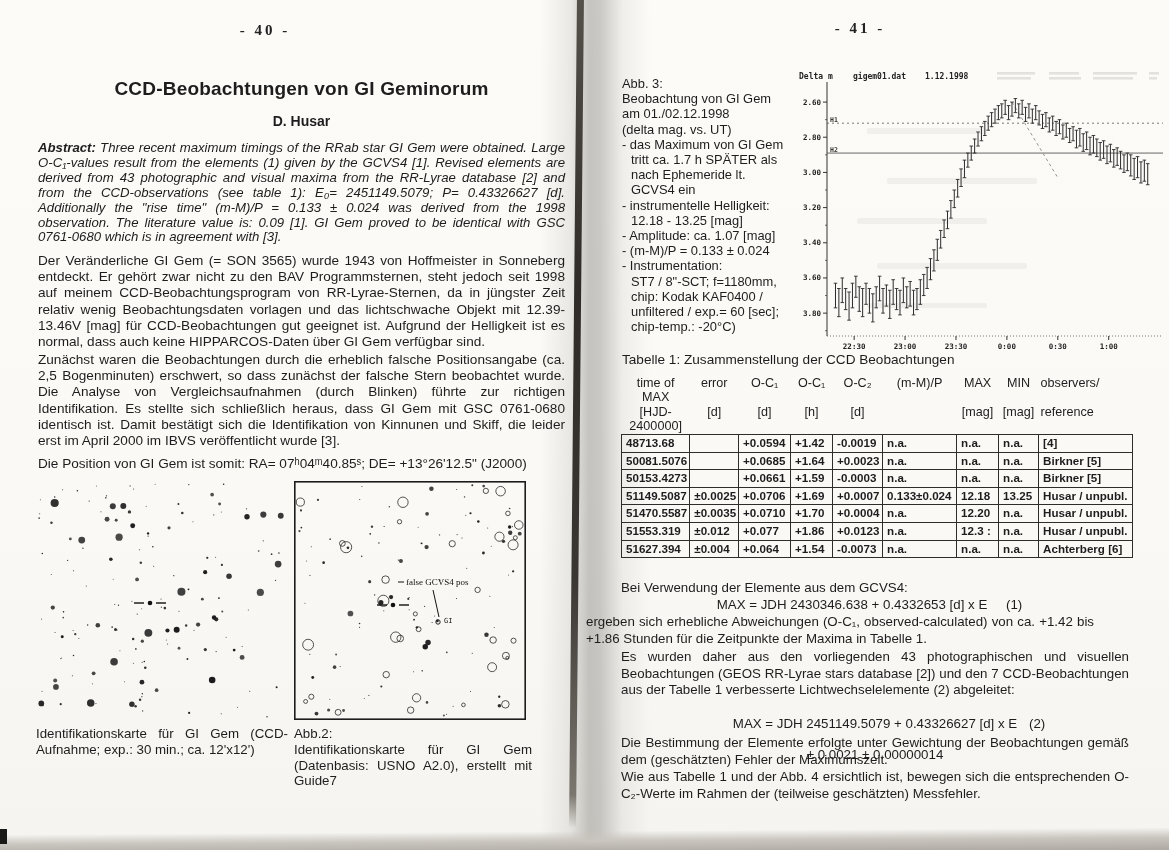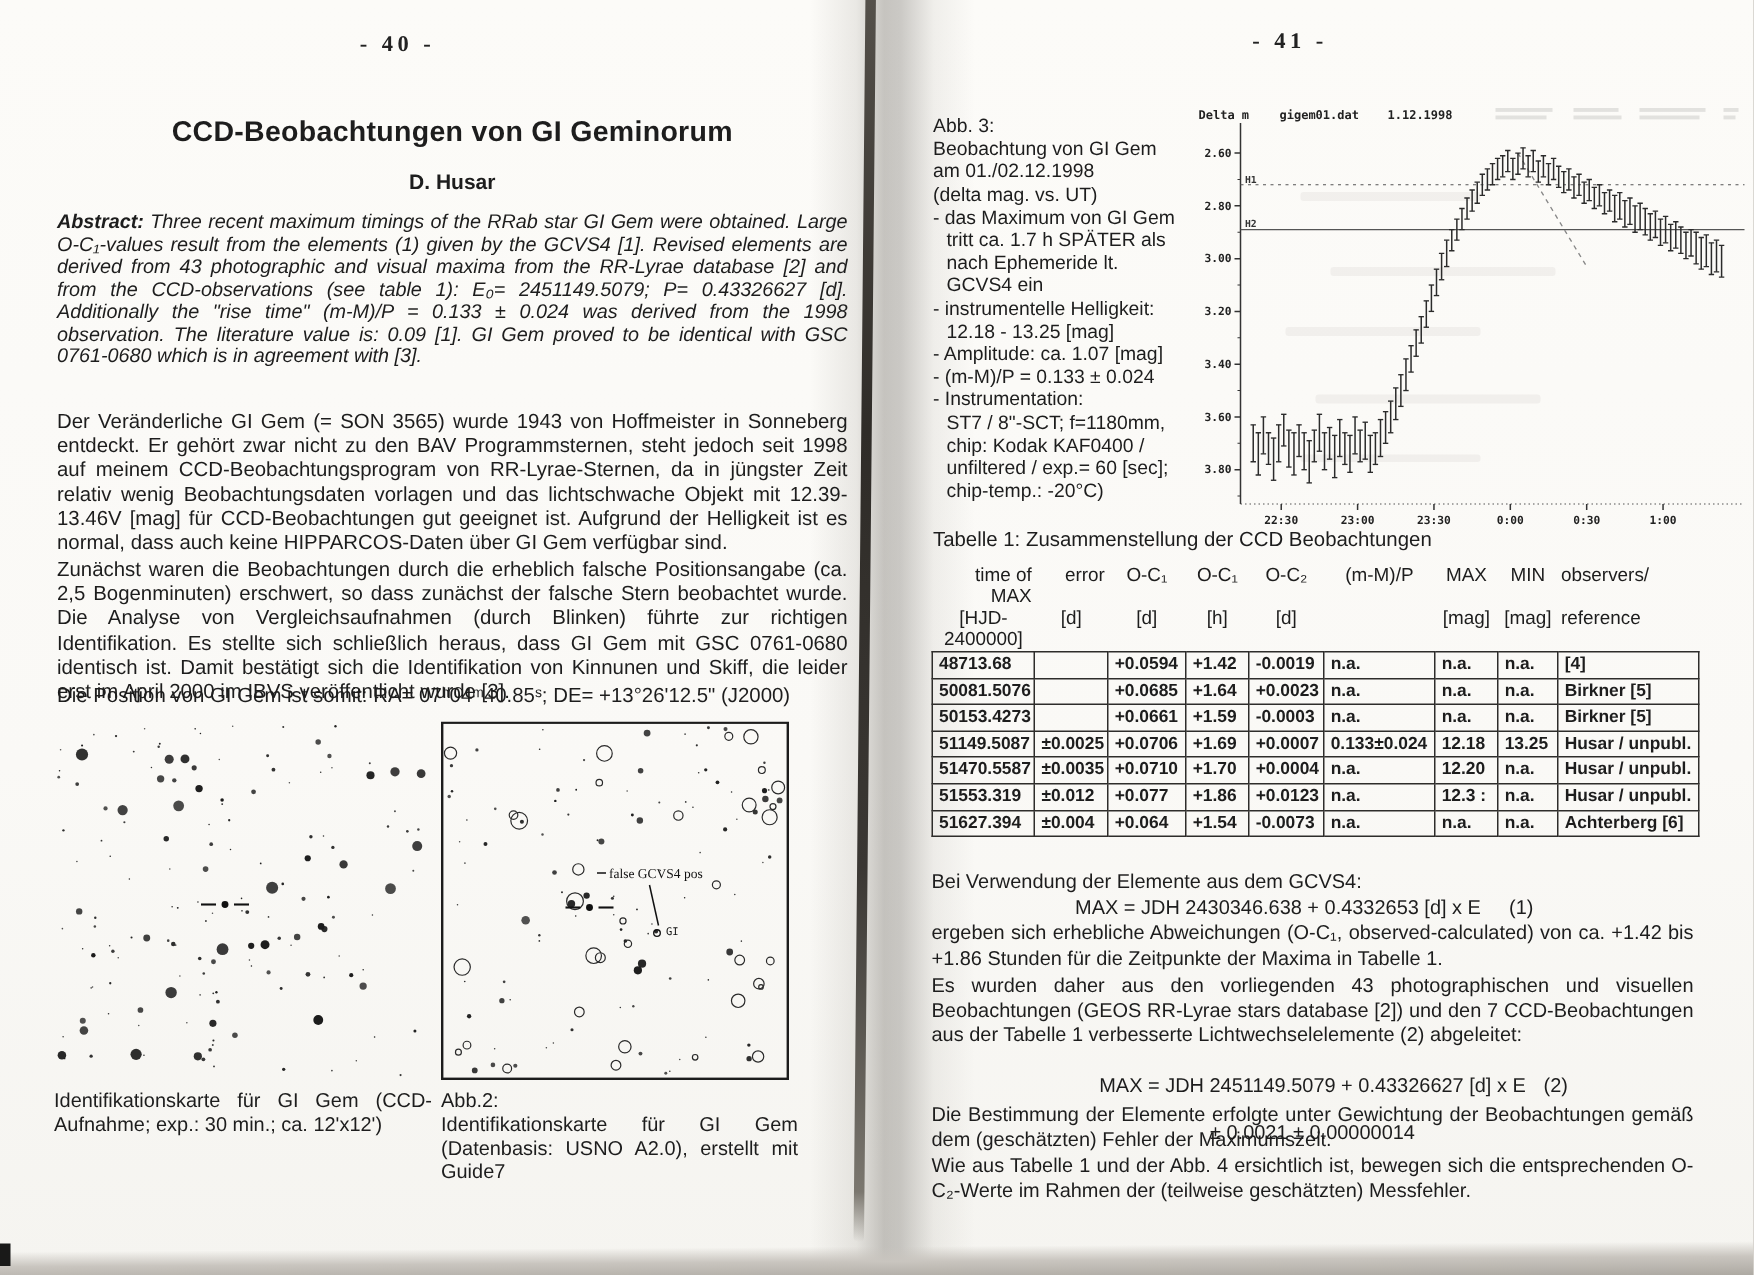--- a/index.html
+++ b/index.html
@@ -3,21 +3,21 @@
 <meta charset="utf-8">
 <style>
   html,body{margin:0;padding:0;background:#cfccc7;}
   #canvas{position:relative;width:1169px;height:850px;overflow:hidden;
           background:linear-gradient(180deg,#fcfbf8 0%,#faf9f6 60%,#f5f4f0 100%);
           font-family:"Liberation Sans",sans-serif;color:#1d1d1d;}
   .abs{position:absolute;}
   .pageno{font-family:"Liberation Serif",serif;font-size:15px;font-weight:700;letter-spacing:3px;text-align:center;color:#222;}
   .title{font-size:19px;font-weight:700;text-align:center;letter-spacing:.2px;}
   .author{font-size:14px;font-weight:700;text-align:center;}
-  .para{font-size:13.6px;line-height:16.2px;text-align:justify;margin-top:20px;}
+  .para{font-size:13.6px;line-height:16.2px;text-align:justify;}
   .abstract{font-size:13.2px;line-height:14.9px;text-align:justify;font-style:italic;}
   .abstract .lbl{font-weight:700;}
   .posline{font-size:13.6px;}
   .figcap{font-size:13.3px;line-height:15.8px;text-align:justify;}
   .figcap .lbl{display:block;text-align:left;}
   .cap3 div{font-size:12.9px;line-height:15.2px;white-space:nowrap;}
   .cap3 div.ind{padding-left:9px;}
   .tbl-title{font-size:13.6px;}
   table.t1{border-collapse:collapse;table-layout:fixed;}
   table.t1 thead td{border:none;font-size:12.6px;line-height:14px;font-weight:400;padding:0 2px 1px 2px;vertical-align:top;}
@@ -738,22 +738,22 @@
           <col style="width: 52px;">
           <col style="width: 42px;">
           <col style="width: 50px;">
           <col style="width: 74px;">
           <col style="width: 42px;">
           <col style="width: 40px;">
           <col style="width: 94px;">
         </colgroup>
         <thead>
           <tr>
-            <td style="text-align: right; margin-left: 41px;">time of MAX</td>
-            <td style="text-align: right; margin-top: 44px;">error</td>
+            <td style="text-align: center; margin-left: 41px;">time of MAX</td>
+            <td style="text-align: center; margin-top: 44px;">error</td>
             <td style="text-align: center;">O-C₁</td>
             <td style="text-align: center;">O-C₁</td>
             <td style="text-align: center;">O-C₂</td>
             <td style="text-align: center;">(m-M)/P</td>
             <td style="text-align: center;">MAX</td>
             <td style="text-align: center;">MIN</td>
             <td style="text-align: left;">observers/</td>
           </tr>
           <tr>
             <td style="text-align: center;">[HJD-2400000]</td>
@@ -846,21 +846,21 @@
             <td>Achterberg [6]</td>
           </tr>
         </tbody>
       </table>
     </div>
 
   <div class="abs rtext" style="left:621px;top:580px;width:508px;">Bei Verwendung der Elemente aus dem GCVS4:</div>
 
   <div class="abs eqwrap" style="left:598px;top:597px;width:508px;"><span>MAX = JDH 2430346.638 + 0.4332653 [d] x E</span><span class="eqnum">(1)</span></div>
 
-  <div class="abs rtext" style="left:621px;top:614px;width:508px;">ergeben sich erhebliche Abweichungen (O-C₁, observed-calculated) von ca. +1.42 bis +1.86 Stunden für die Zeitpunkte der Maxima in Tabelle 1.</div>
+  <div class="abs rtext" style="left:586px;top:614px;width:508px;">ergeben sich erhebliche Abweichungen (O-C₁, observed-calculated) von ca. +1.42 bis +1.86 Stunden für die Zeitpunkte der Maxima in Tabelle 1.</div>
 
   <div class="abs rtext" style="left:621px;top:649px;width:508px;">Es wurden daher aus den vorliegenden 43 photographischen und visuellen Beobachtungen (GEOS RR-Lyrae stars database [2]) und den 7 CCD-Beobachtungen aus der Tabelle 1 verbesserte Lichtwechselelemente (2) abgeleitet:</div>
 
   <div class="abs eqwrap" style="left:621px;top:701px;width:508px;"><span>MAX = JDH 2451149.5079 + 0.43326627 [d] x E</span><span class="eqnum">(2)</span></div>
 
   <div class="abs eqwrap" style="left:621px;top:717px;width:508px;">± 0.0021 ± 0.00000014</div>
 
   <div class="abs rtext" style="left:621px;top:735px;width:508px;">Die Bestimmung der Elemente erfolgte unter Gewichtung der Beobachtungen gemäß dem (geschätzten) Fehler der Maximumszeit.</div>
 
   <div class="abs rtext" style="left:621px;top:769px;width:508px;">Wie aus Tabelle 1 und der Abb. 4 ersichtlich ist, bewegen sich die entsprechenden O-C₂-Werte im Rahmen der (teilweise geschätzten) Messfehler.</div>

